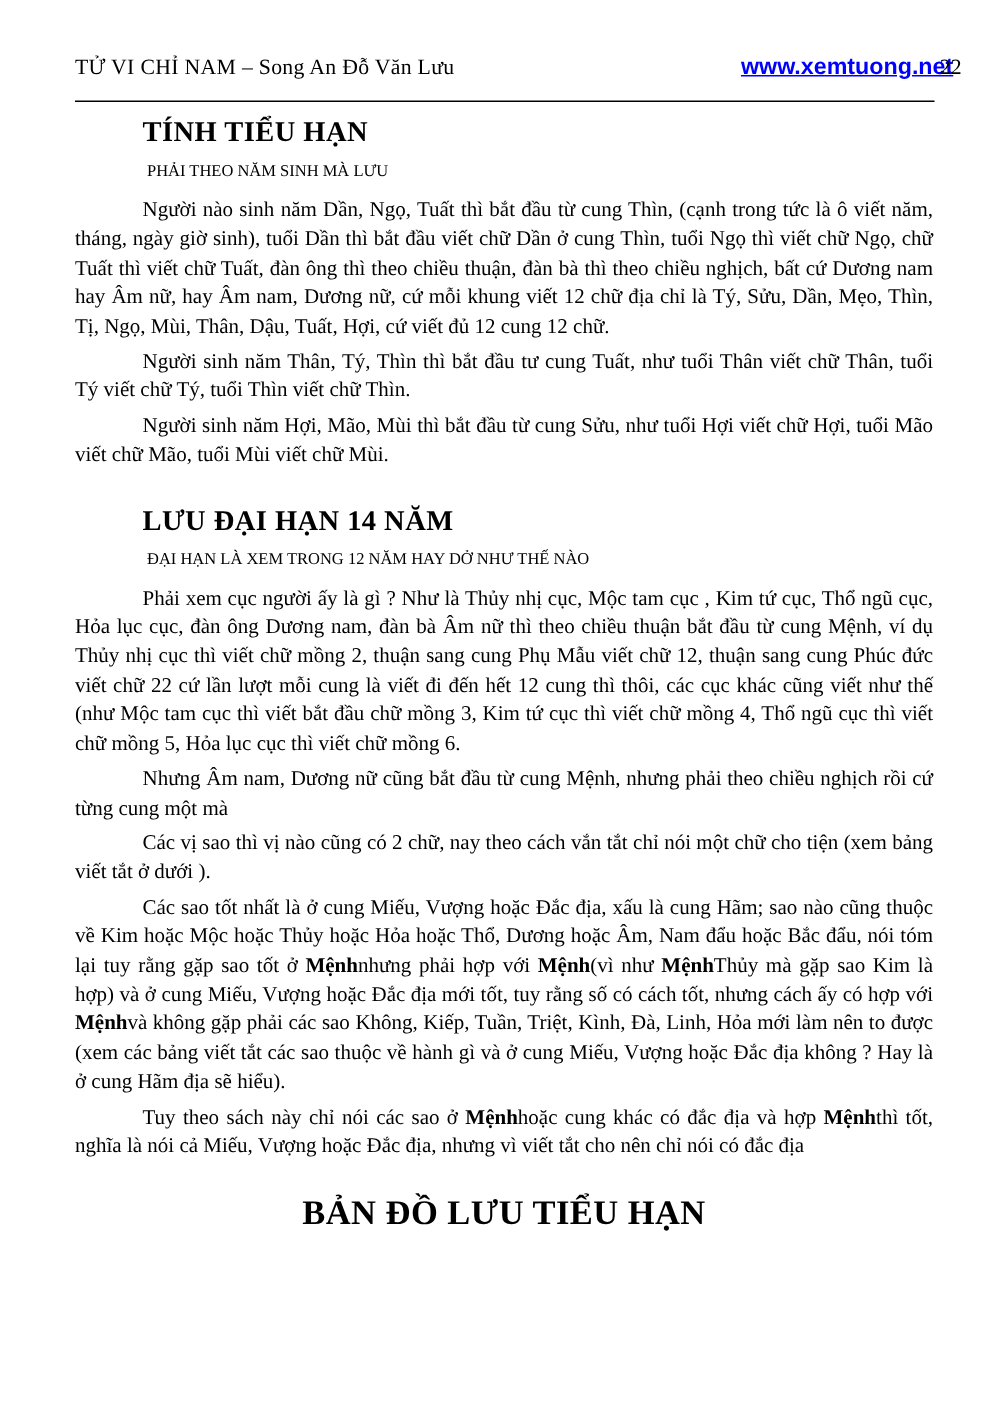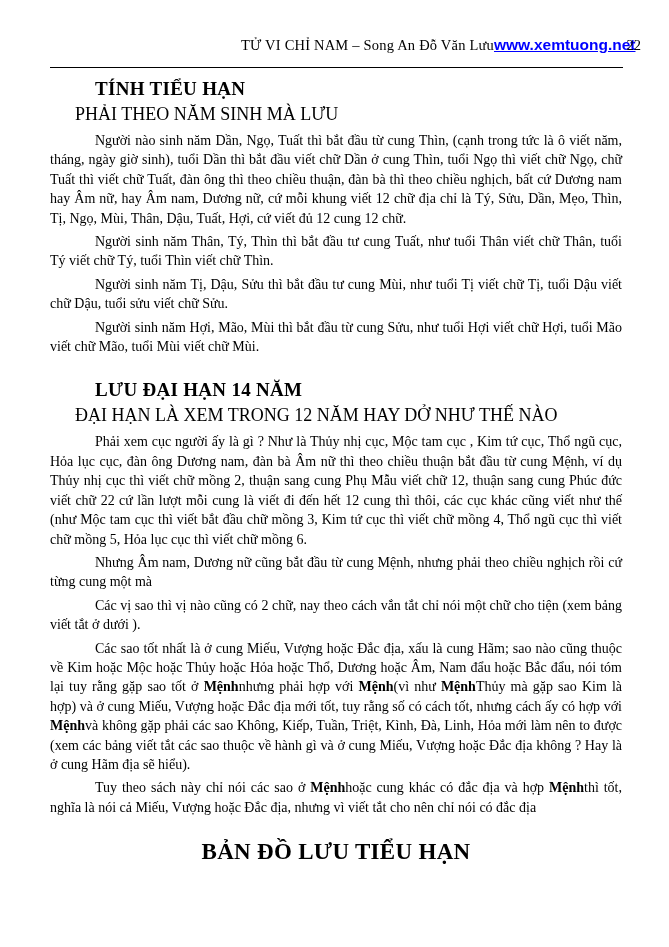--- a/index.html
+++ b/index.html
@@ -11,21 +11,21 @@
     box-sizing: border-box;
     padding: 36px 0 0 50px;
     font-family: "Liberation Serif", "DejaVu Serif", serif;
     font-size: 14px;
     color: #000000;
     overflow: hidden;
   }
   .header {
     width: 591px;
     display: flex;
-    justify-content: flex-end;
+    justify-content: space-between;
     align-items: flex-end;
   }
   .book-title { font-size: 14.5px; letter-spacing: 0.2px; white-space: nowrap; }
   .header-right { display: flex; align-items: flex-end; }
   .site-link {
     font-family: "Liberation Sans", "DejaVu Sans", sans-serif;
     font-weight: bold;
     font-size: 15.5px;
     color: #0000ff;
     text-decoration: underline;
@@ -40,22 +40,22 @@
   }
   .section-heading {
     font-size: 19px;
     font-weight: bold;
     letter-spacing: 0.3px;
     margin: 9px 0 0 45px;
     line-height: 23px;
   }
   .section-heading.second { margin-top: 22px; }
   .section-sub {
-    font-size: 18px;
-    margin: 5px 0 0 25px;
+    font-size: 11px;
+    margin: 5px 0 0 48px;
     line-height: 19px;
   }
   .content p {
     width: 572px;
     margin: 4px 0 0 0;
     text-indent: 45px;
     text-align: justify;
     line-height: 19.4px;
   }
   .content p.first { margin-top: 7px; }
@@ -84,21 +84,20 @@
 
   <hr class="rule">
 
   <div class="content">
 
     <div>
       <div class="section-heading">TÍNH TIỂU HẠN</div>
       <div class="section-sub">PHẢI THEO NĂM SINH MÀ LƯU</div>
       <p class="first"><span>Người nào sinh năm Dần, Ngọ, Tuất thì bắt đầu từ cung Thìn, (cạnh trong tức là ô viết năm, tháng, ngày giờ sinh), tuổi Dần thì bắt đầu viết chữ Dần ở cung Thìn, tuổi Ngọ thì viết chữ Ngọ, chữ Tuất thì viết chữ Tuất, đàn ông thì theo chiều thuận, đàn bà thì theo chiều nghịch, bất cứ Dương nam hay Âm nữ, hay Âm nam, Dương nữ, cứ mỗi khung viết 12 chữ địa chỉ là Tý, Sửu, Dần, Mẹo, Thìn, Tị, Ngọ, Mùi, Thân, Dậu, Tuất, Hợi, cứ viết đủ 12 cung 12 chữ.</span></p>
       <p><span>Người sinh năm Thân, Tý, Thìn thì bắt đầu tư cung Tuất, như tuổi Thân viết chữ Thân, tuổi Tý viết chữ Tý, tuổi Thìn viết chữ Thìn.</span></p>
-      <p><span>Người sinh năm Tị, Dậu, Sửu thì bắt đầu tư cung Mùi, như tuổi Tị viết chữ Tị, tuổi Dậu viết chữ Dậu, tuổi sửu viết chữ Sửu.</span></p>
       <p><span>Người sinh năm Hợi, Mão, Mùi thì bắt đầu từ cung Sửu, như tuổi Hợi viết chữ Hợi, tuổi Mão viết chữ Mão, tuổi Mùi viết chữ Mùi.</span></p>
     </div>
 
     <div>
       <div class="section-heading second">LƯU ĐẠI HẠN 14 NĂM</div>
       <div class="section-sub">ĐẠI HẠN LÀ XEM TRONG 12 NĂM HAY DỞ NHƯ THẾ NÀO</div>
       <p class="first"><span>Phải xem cục người ấy là gì ? Như là Thủy nhị cục, Mộc tam cục , Kim tứ cục, Thổ ngũ cục, Hỏa lục cục, đàn ông Dương nam, đàn bà Âm nữ thì theo chiều thuận bắt đầu từ cung Mệnh, ví dụ Thủy nhị cục thì viết chữ mồng 2, thuận sang cung Phụ Mẫu viết chữ 12, thuận sang cung Phúc đức viết chữ 22 cứ lần lượt mỗi cung là viết đi đến hết 12 cung thì thôi, các cục khác cũng viết như thế (như Mộc tam cục thì viết bắt đầu chữ mồng 3, Kim tứ cục thì viết chữ mồng 4, Thổ ngũ cục thì viết chữ mồng 5, Hỏa lục cục thì viết chữ mồng 6.</span></p>
       <p><span>Nhưng Âm nam, Dương nữ cũng bắt đầu từ cung Mệnh, nhưng phải theo chiều nghịch rồi cứ từng cung một mà</span></p>
       <p><span>Các vị sao thì vị nào cũng có 2 chữ, nay theo cách vắn tắt chỉ nói một chữ cho tiện (xem bảng viết tắt ở dưới ).</span></p>
       <p><span>Các sao tốt nhất là ở cung Miếu, Vượng hoặc Đắc địa, xấu là cung Hãm; sao nào cũng thuộc về Kim hoặc Mộc hoặc Thủy hoặc Hỏa hoặc Thổ, Dương hoặc Âm, Nam đẩu hoặc Bắc đẩu, nói tóm lại tuy rằng gặp sao tốt ở </span><b>Mệnh</b><span>nhưng phải hợp với </span><b>Mệnh</b><span>(vì như </span><b>Mệnh</b><span>Thủy mà gặp sao Kim là hợp) và ở cung Miếu, Vượng hoặc Đắc địa mới tốt, tuy rằng số có cách tốt, nhưng cách ấy có hợp với </span><b>Mệnh</b><span>và không gặp phải các sao Không, Kiếp, Tuần, Triệt, Kình, Đà, Linh, Hỏa mới làm nên to được (xem các bảng viết tắt các sao thuộc về hành gì và ở cung Miếu, Vượng hoặc Đắc địa không ? Hay là ở cung Hãm địa sẽ hiểu).</span></p>

